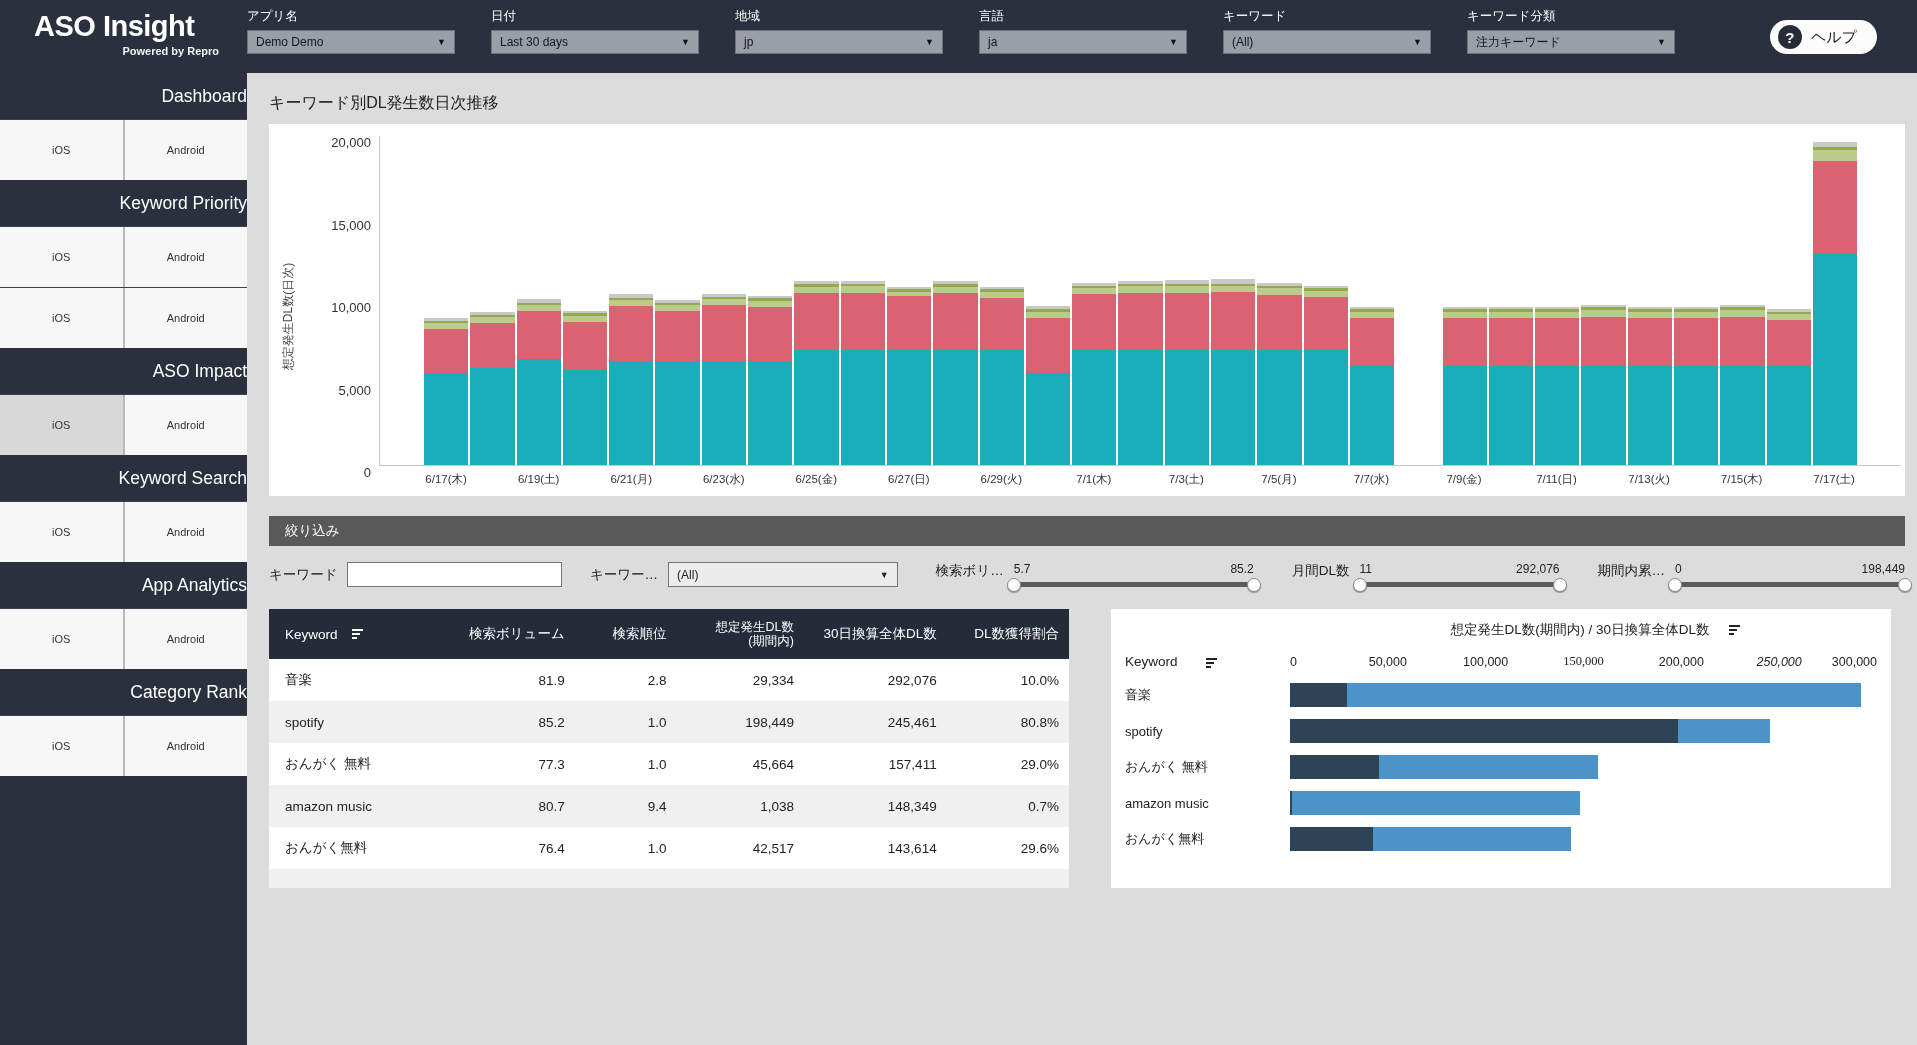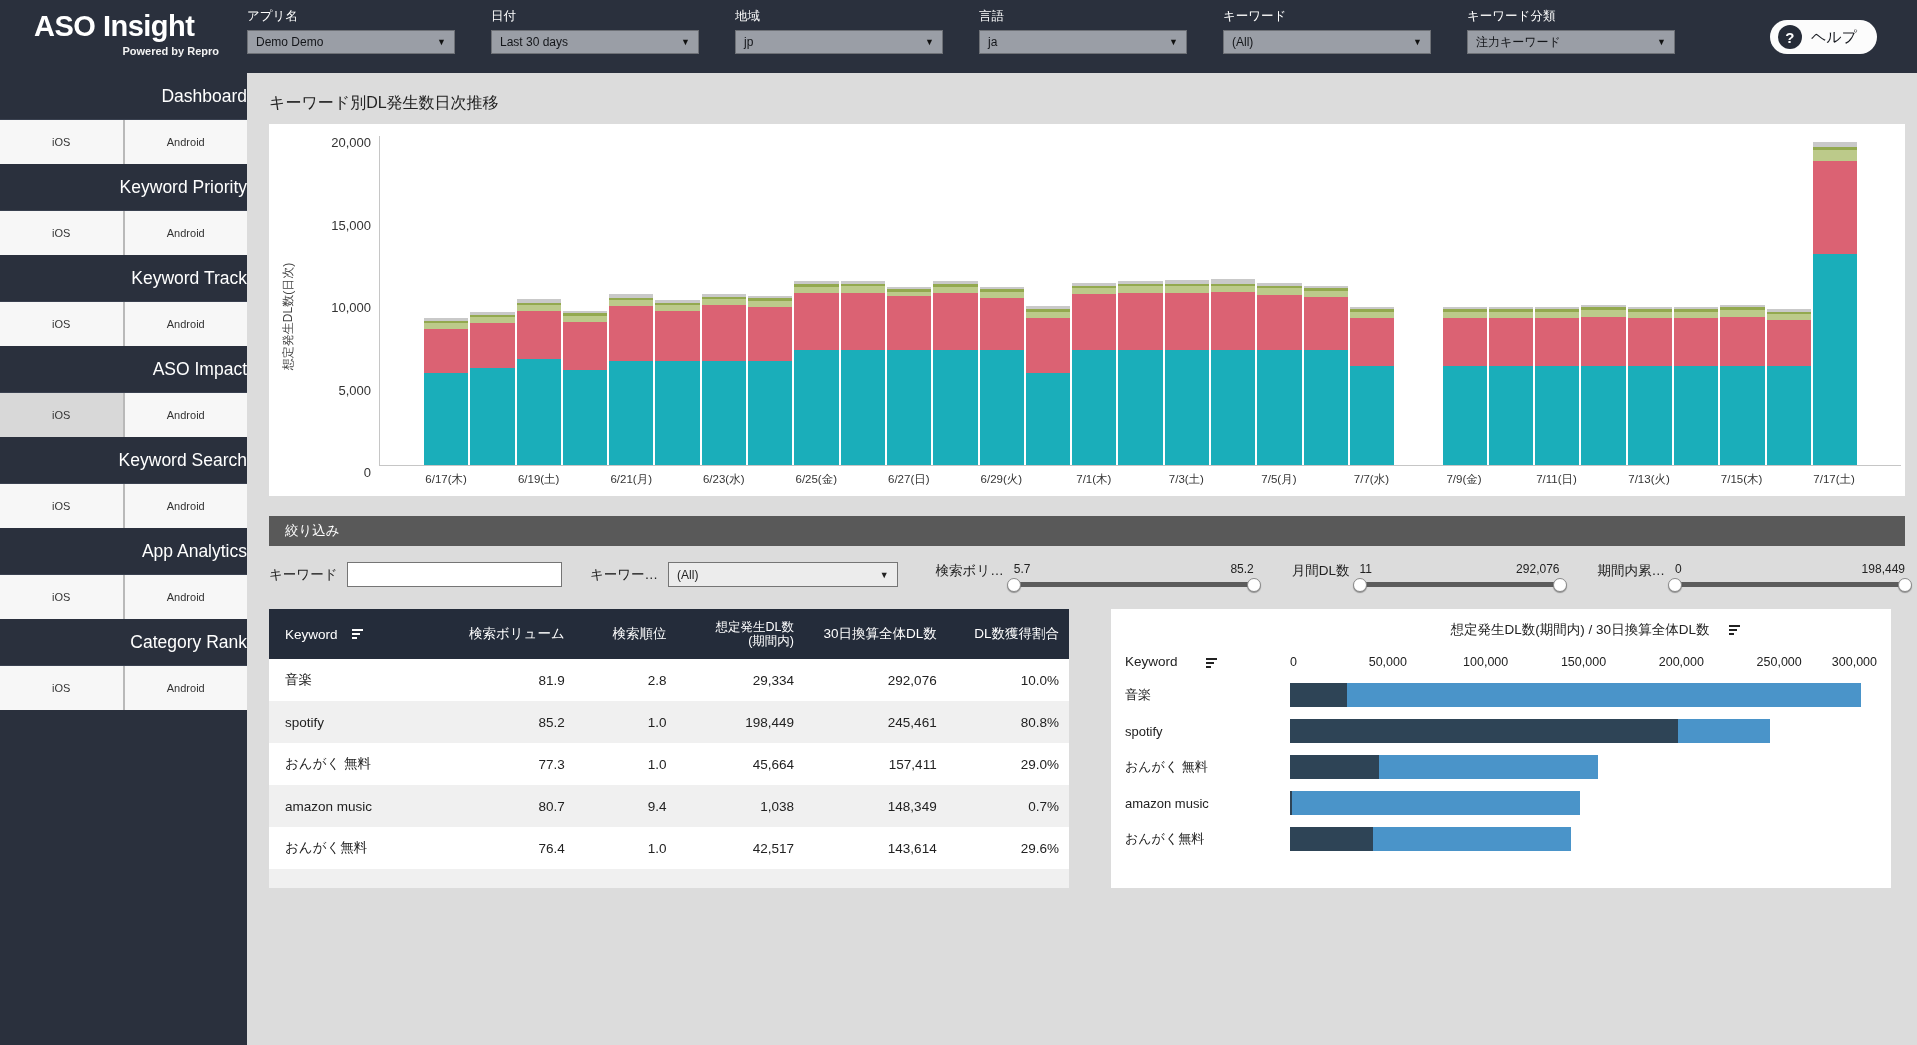--- a/index.html
+++ b/index.html
@@ -21,21 +21,21 @@
   .help-pill { position:absolute; right:40px; top:20px; height:34px; background:#fcfcfc;
                border-radius:17px; display:flex; align-items:center; padding:0 20px 0 8px; gap:9px; }
   .help-q { width:24px; height:24px; border-radius:50%; background:#262c38; color:#fff;
             font-size:15px; font-weight:bold; display:flex; align-items:center; justify-content:center; }
   .help-text { font-size:15px; color:#15181e; }
 
   
   .sidebar { position:absolute; left:0; top:73px; width:247px; height:972px; background:#2a303d; }
   .side-section { margin-top:0;text-align:right; }
   .side-title { color:#fff; font-size:17.5px; padding:13px 0 12px 10px; }
-  .side-buttons { display:flex; height:45px; border-top:1px solid #3a4150; }
+  .side-buttons { display:flex; height:61px; border-top:1px solid #3a4150; }
   .side-btn { flex:1; background:#f7f7f7; color:#333; font-size:11px; display:flex;
               align-items:center; justify-content:center; cursor:pointer; }
   .side-btn + .side-btn { border-left:2px solid #b9b9b9; }
   .side-btn.selected { background:#d8d8d8; }
 
   
   .main { position:absolute; left:247px; top:73px; width:1670px; height:972px;
           background:#dcdcdc; padding:20px 12px 0 22px; }
   .page-title { font-size:26px; color:#1a1a1a; font-weight:normal; margin:14px 0 24px 0; }
   .chart-sec-title { font-size:16px; color:#222; margin-bottom:10px; }
@@ -180,21 +180,20 @@
       </div>
     </div>
     <div class="side-section">
       <div class="side-title">Keyword Priority</div>
       <div class="side-buttons">
         <div class="side-btn">iOS</div>
         <div class="side-btn">Android</div>
       </div>
     </div>
     <div class="side-section">
-      <div class="side-title">Keyword Track</div>
       <div class="side-buttons">
         <div class="side-btn">iOS</div>
         <div class="side-btn">Android</div>
       </div>
     </div>
     <div class="side-section">
       <div class="side-title">ASO Impact</div>
       <div class="side-buttons">
         <div class="side-btn selected">iOS</div>
         <div class="side-btn">Android</div>
@@ -626,23 +625,23 @@
           <span class="sort-icon sort-dark">
               <i></i>
               <i></i>
               <i></i>
             </span>
         </div>
         <div class="hbar-axis" id="hbar-axis">
             <span style="left: 0%;">0</span>
             <span style="left: 16.6667%;">50,000</span>
             <span style="left: 33.3333%;">100,000</span>
-            <span style="left: 50%;">150,000</span>
+            <span style="left: 50%; font-family: Liberation Serif, serif;">150,000</span>
             <span style="left: 66.6667%;">200,000</span>
-            <span style="left: 83.3333%;">250,000</span>
+            <span style="left: 83.3333%; font-style: italic;">250,000</span>
             <span style="left: 100%;">300,000</span>
           </div>
       </div>
       <div class="hbar-rows" id="hbar-rows">
           <div class="hbar-row">
             <div class="rlabel">音楽</div>
             <div class="hbar-track">
               <div class="bar-blue" style="width: 97.3587%; background: rgb(74, 148, 201);"></div>
               <div class="bar-navy" style="width: 9.778%; background: rgb(46, 68, 86);"></div>
             </div>

